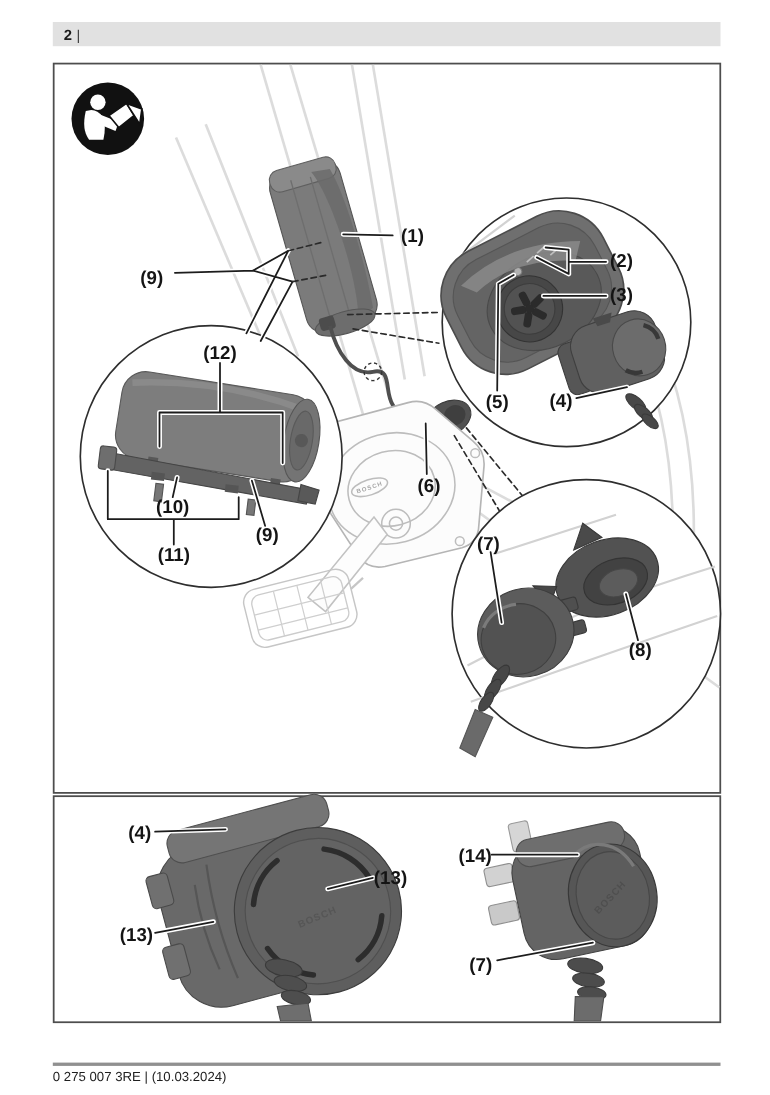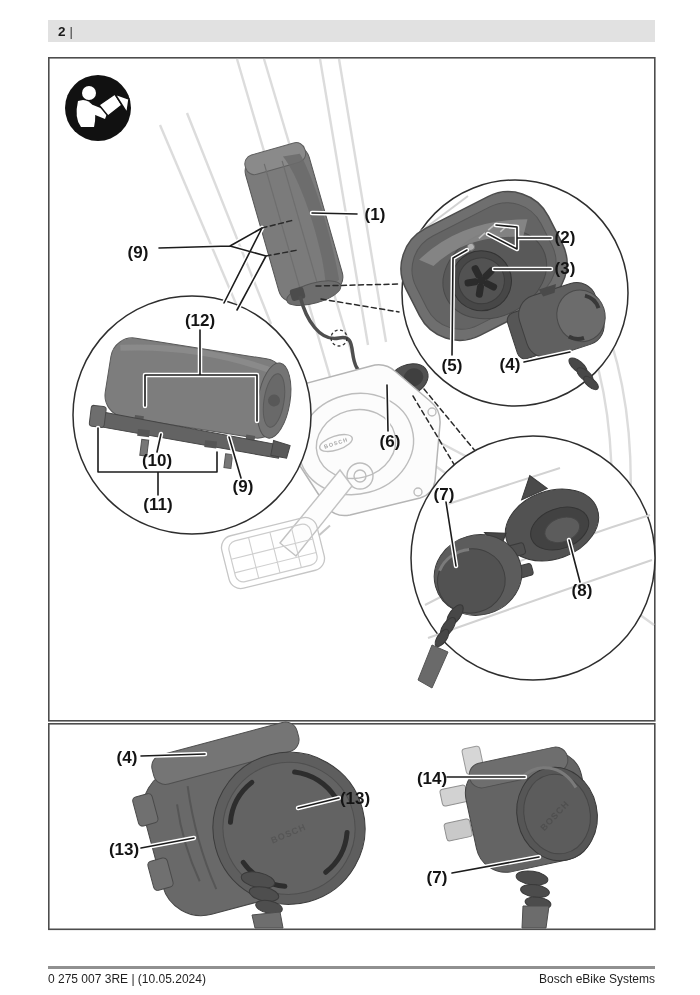--- a/index.html
+++ b/index.html
@@ -347,16 +347,15 @@
       <g>
         <path class="ldw" d="M452,873 L539,857"></path>
           <path class="ld" d="M452,873 L539,857"></path>
         <text class="cl" x="437" y="883">(7)</text>
       </g>
 
     </g>
   </svg>
 
   <div class="abs footer-rule"></div>
-  <div class="abs footer-left">0 275 007 3RE | (10.05.2024)</div>
-  <div class="abs footer-right">Bosch eBike Systems</div>
+  <div class="abs footer-left">0 275 007 3RE | (10.03.2024)</div>
 
 </div>
 
 </body></html>

